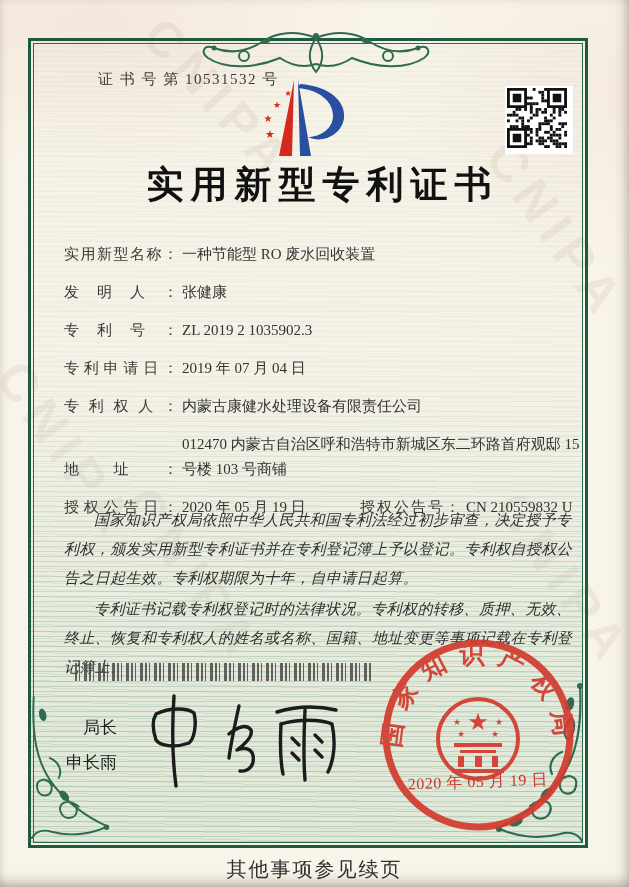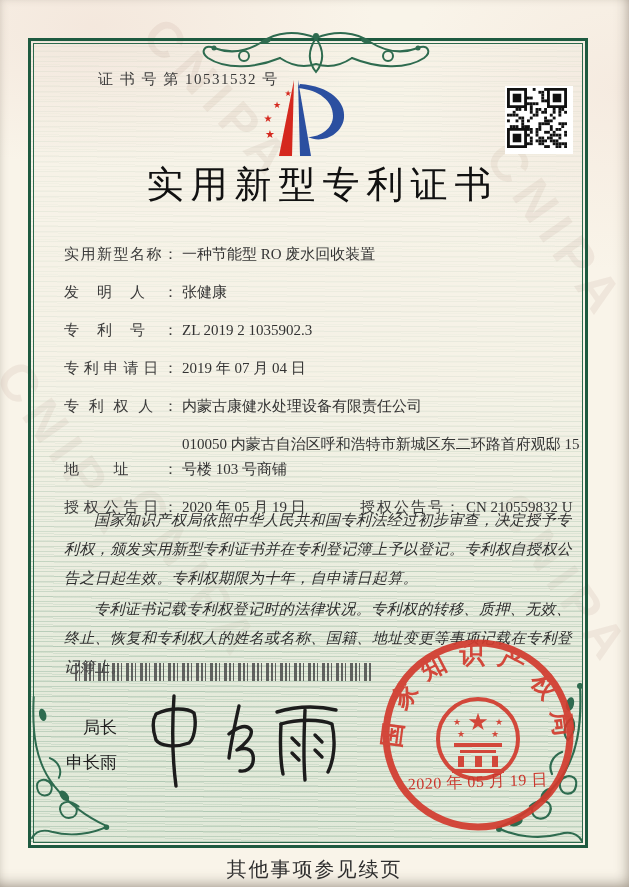--- a/index.html
+++ b/index.html
@@ -17,21 +17,21 @@
       linear-gradient(180deg, rgba(214,228,212,.15), rgba(205,223,203,.55));
     -webkit-mask-image:linear-gradient(180deg, rgba(0,0,0,.22) 0%, rgba(0,0,0,.25) 42%, rgba(0,0,0,.75) 62%, #000 78%);
             mask-image:linear-gradient(180deg, rgba(0,0,0,.22) 0%, rgba(0,0,0,.25) 42%, rgba(0,0,0,.75) 62%, #000 78%);}
   .border-outer{position:absolute;left:28px;top:38px;right:41px;bottom:39px;border:3px solid #1e5a40;}
   .border-outer::after{content:'';position:absolute;inset:2px;border:1px solid #2c6a4d;}
   .wm{position:absolute;font-family:"Liberation Sans",sans-serif;font-weight:bold;
       color:rgba(186,146,136,.14);letter-spacing:9px;pointer-events:none;white-space:nowrap;}
   .cert-no{position:absolute;left:66px;top:70px;font-size:15px;letter-spacing:1.5px;color:#3a3a3a;margin-left:32px;}
   .logo{position:absolute;left:258px;top:78px;}
   .qr{position:absolute;left:505px;top:86px;width:64px;height:64px;background:#fff;padding:2px;}
-  .title{position:absolute;left:0;right:0;top:160px;text-align:center;font-size:37px;font-weight:normal;
+  .title{position:absolute;left:0;right:0;top:160px;text-align:center;font-size:37px;font-weight:bold;
          letter-spacing:7px;color:#111;margin-left:16px;}
   .fields{position:absolute;left:64px;right:44px;top:242px;display:flex;flex-direction:column;gap:13px;
           font-size:15px;line-height:25px;color:#333;}
   .row{display:flex;align-items:flex-end;}
   .lbl{display:inline-block;width:114px;text-align:justify;text-align-last:justify;flex:none;color:#3a3a3a;}
   .val{flex:1;padding-left:4px;}
   .val-fixed{width:178px;flex:none;padding-left:4px;}
   .lbl2{flex:none;letter-spacing:2px;color:#3a3a3a;}
   .paras{position:absolute;left:64px;right:44px;top:506px;font-size:15px;line-height:29px;
          font-style:italic;letter-spacing:.4px;color:#2e2e2e;}
@@ -278,21 +278,21 @@
     <div class="row">
       <span class="lbl">专利申请日：</span>
       <span class="val">2019 年 07 月 04 日</span>
     </div>
     <div class="row">
       <span class="lbl">专利权人：</span>
       <span class="val">内蒙古康健水处理设备有限责任公司</span>
     </div>
     <div class="row">
       <span class="lbl">地址：</span>
-      <span class="val">010050 内蒙古自治区呼和浩特市新城区东二环路首府观邸 15 号楼 103 号商铺</span>
+      <span class="val">012470 内蒙古自治区呼和浩特市新城区东二环路首府观邸 15 号楼 103 号商铺</span>
     </div>
     <div class="row">
       <span class="lbl">授权公告日：</span>
       <span class="val val-fixed">2020 年 05 月 19 日</span>
       <span class="lbl2">授权公告号：</span>
       <span class="val">CN 210559832 U</span>
     </div>
   </div>
 
   <div class="paras">

